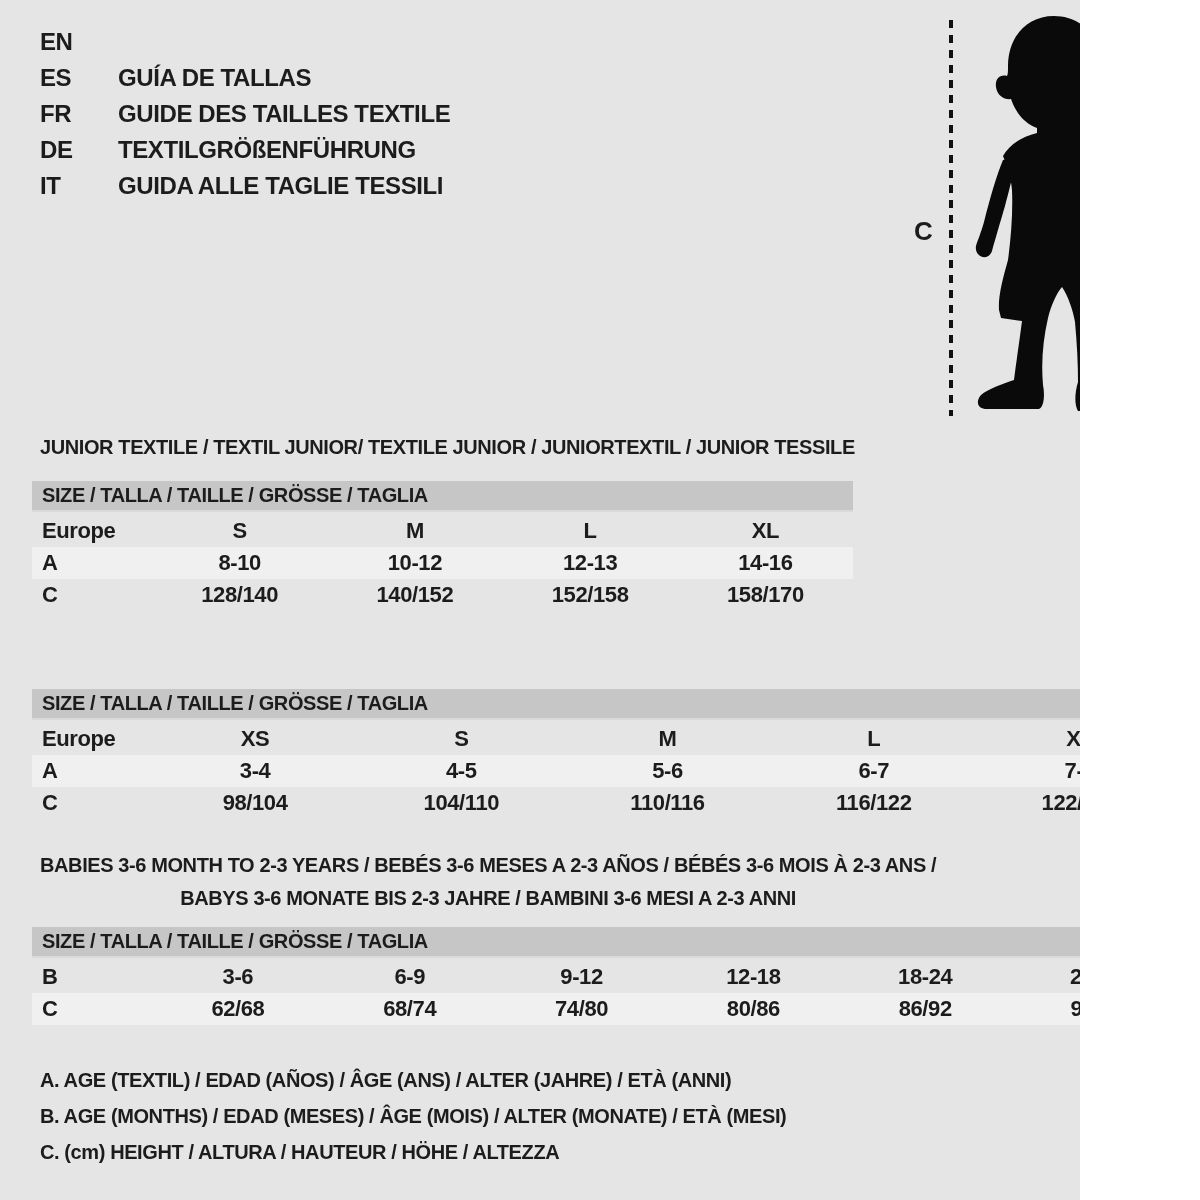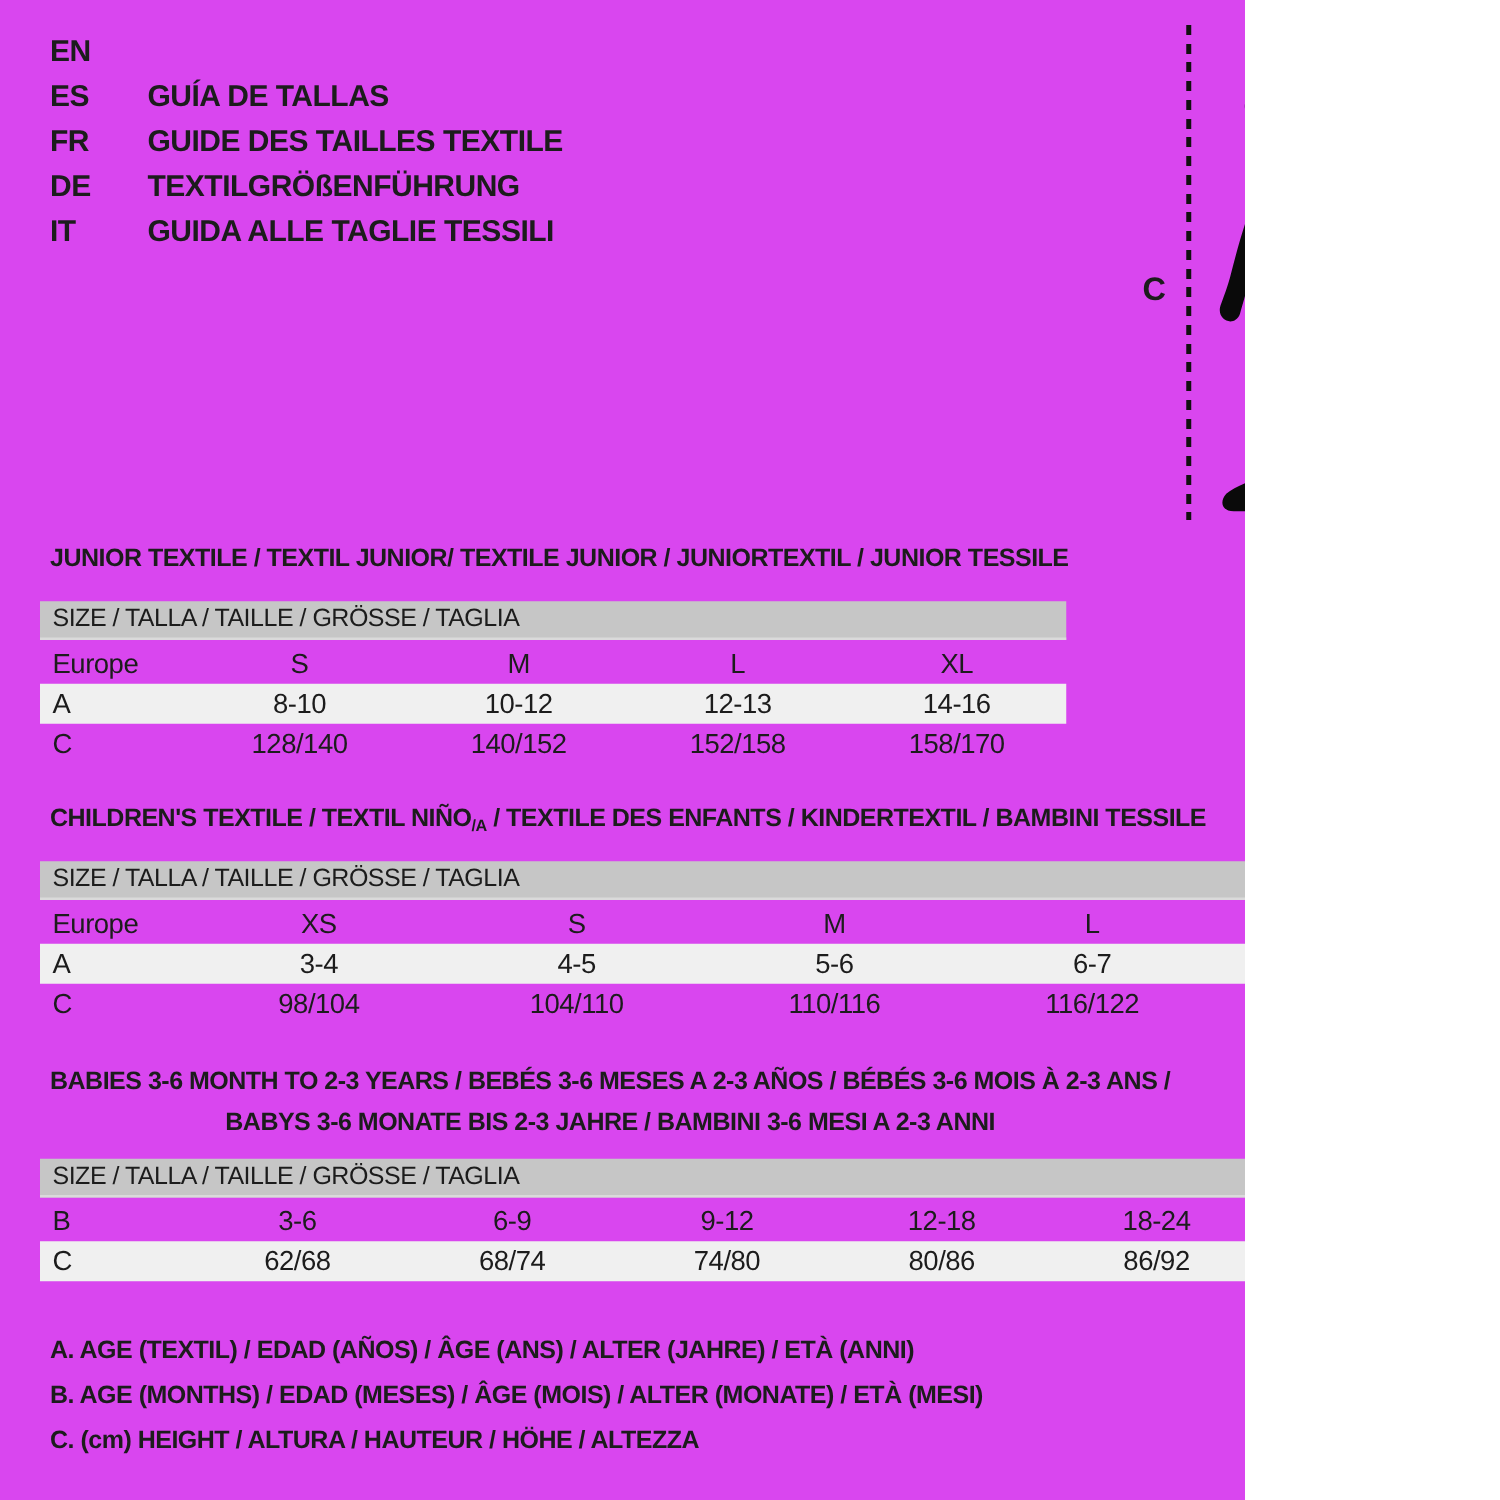--- a/index.html
+++ b/index.html
@@ -3,40 +3,40 @@
 <meta charset="utf-8">
 <style>
   :root{
     --bar-gray:#c6c6c6;
     --row-shade:#f0f0f0;
     --ink:#1c1c1c;
   }
   html,body{margin:0;padding:0;}
   body{background:#ffffff;}
   .page{
-    position:relative;width:996px;height:1200px;background:#d946ef;
+    position:relative;width:1080px;height:1200px;background:#e5e5e5;
     font-family:"Liberation Sans",sans-serif;color:var(--ink);overflow:hidden;
   }
   
   .lang-list{position:absolute;left:40px;top:24px;}
   .lang-row{display:flex;height:36px;align-items:center;font-size:24px;font-weight:700;letter-spacing:-0.4px;}
   .lang-code{width:78px;}
   
   .c-label{position:absolute;left:914px;top:216px;font-size:26px;font-weight:700;}
   .dash-line{
     position:absolute;left:949px;top:20px;width:4px;height:396px;
     background:repeating-linear-gradient(to bottom,#111 0 8px,transparent 8px 15px);
   }
   .silhouette{position:absolute;left:963px;top:14px;}
   
   .sec-title{position:absolute;left:40px;font-size:20px;font-weight:700;letter-spacing:-0.4px;white-space:nowrap;text-align:center;}
   .sec-title .subscr{font-size:13px;vertical-align:-4px;}
   .two-line{line-height:33px;}
   
-  .sizetable{position:absolute;font-weight:400;}
+  .sizetable{position:absolute;font-weight:700;}
   .size-bar{
     height:29px;line-height:29px;background:var(--bar-gray);
     border-bottom:2px solid #dadada;padding-left:10px;font-size:20px;letter-spacing:-0.4px;
   }
   .trow{display:flex;height:32px;align-items:center;font-size:22px;letter-spacing:-0.4px;}
   .trow.first{margin-top:3px;}
   .trow.shaded{background:var(--row-shade);}
   .cell{flex:1;text-align:center;}
   .cell.label{flex:0 0 110px;text-align:left;padding-left:10px;}
   
@@ -153,23 +153,20 @@
     </div>
     <div class="trow">
       <div class="cell label">C</div>
       <div class="cell">128/140</div>
       <div class="cell">140/152</div>
       <div class="cell">152/158</div>
       <div class="cell">158/170</div>
     </div>
   </div>
 
-  <div class="sec-title" style="top:644px;">
-    <span>CHILDREN'S TEXTILE / TEXTIL NIÑO</span><span class="subscr">/A</span><span> / TEXTILE DES ENFANTS / KINDERTEXTIL / BAMBINI TESSILE</span>
-  </div>
   <div class="sizetable" style="left:32px;top:689px;width:1151px;">
     <div class="size-bar">SIZE / TALLA / TAILLE / GRÖSSE / TAGLIA</div>
     <div class="trow first">
       <div class="cell label">Europe</div>
       <div class="cell">XS</div>
       <div class="cell">S</div>
       <div class="cell">M</div>
       <div class="cell">L</div>
       <div class="cell">XL</div>
     </div>

